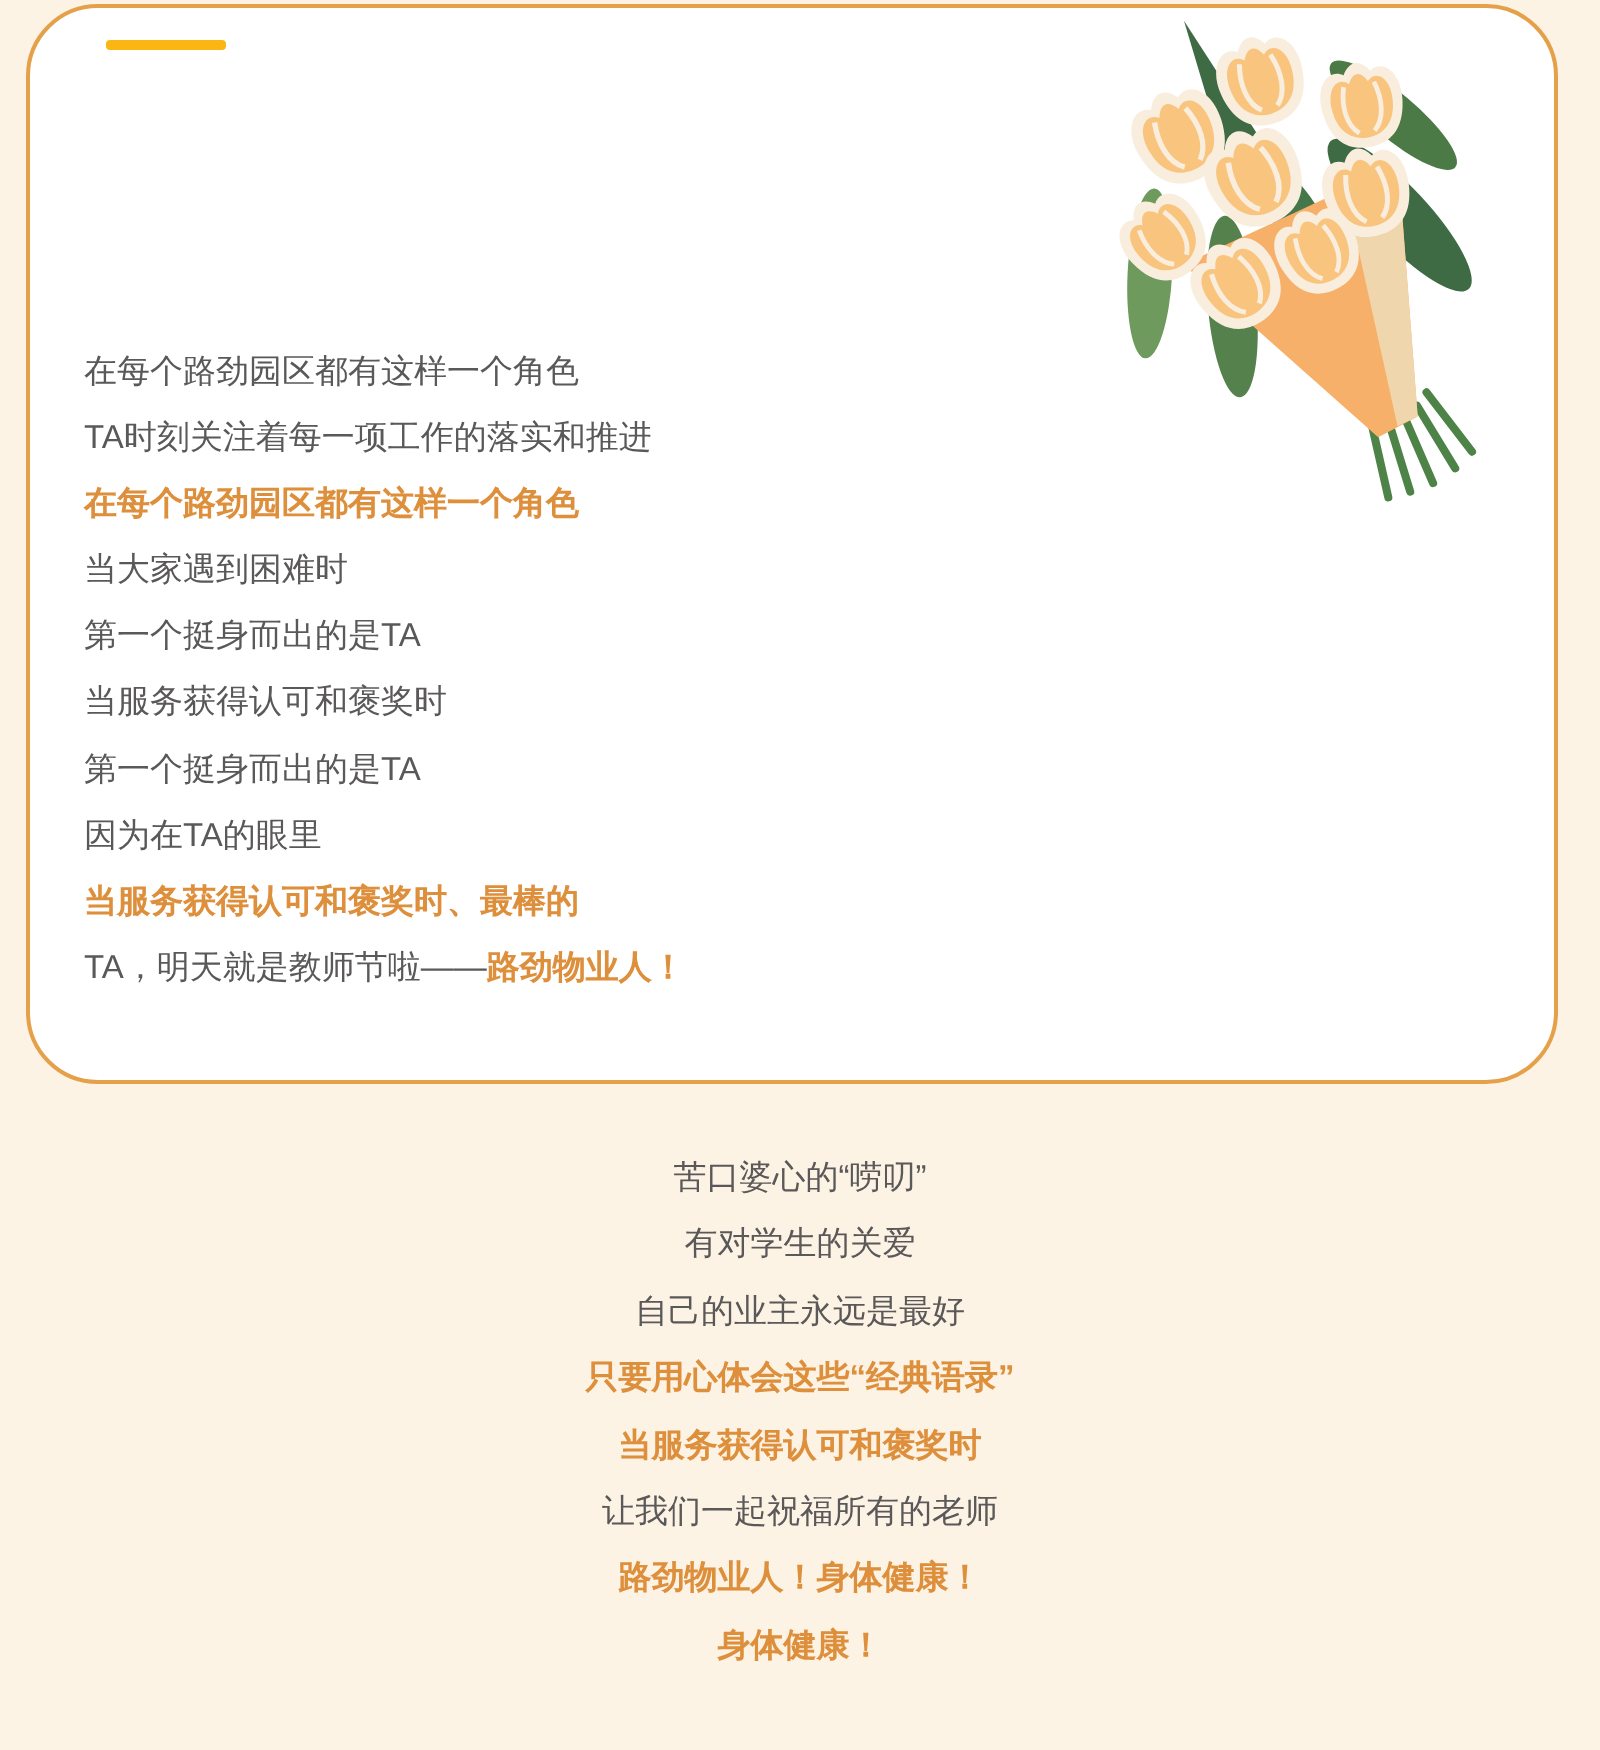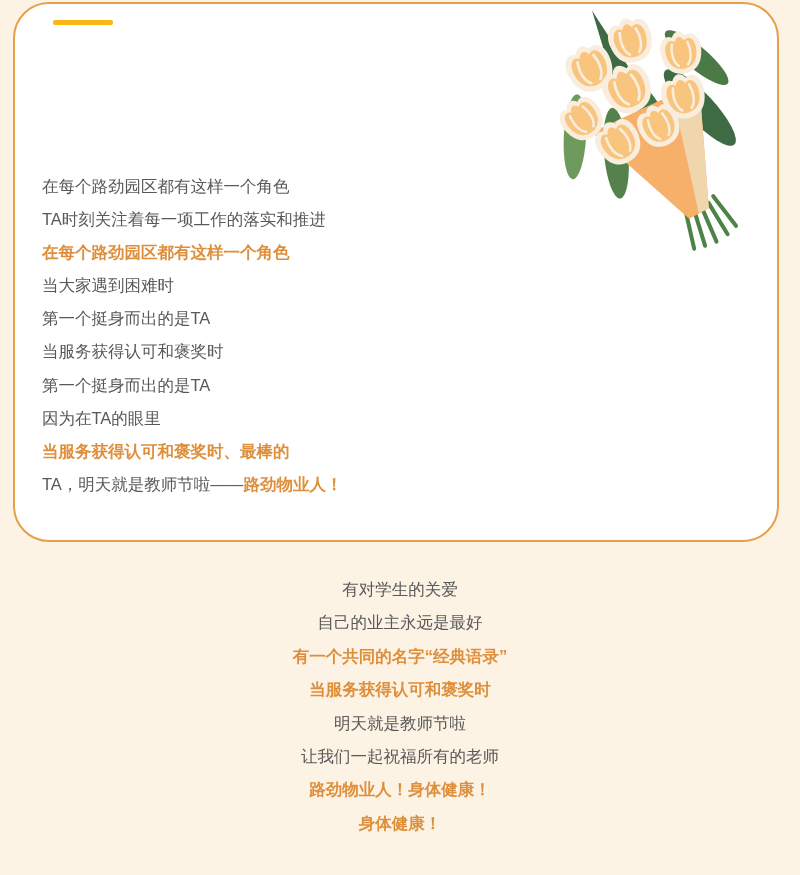--- a/index.html
+++ b/index.html
@@ -127,23 +127,23 @@
       <div class="t-line">第一个挺身而出的是TA</div>
       <div class="t-line">因为在TA的眼里</div>
       <div class="t-line hl">当服务获得认可和褒奖时、最棒的</div>
       <div class="t-line">
         <span>TA，明天就是教师节啦——</span><span class="hl-span">路劲物业人！</span>
       </div>
     </div>
   </div>
 
   <div class="footer-lines">
+    <div class="t-line">苦口婆心的“唠叨”</div>
     <div class="t-line">有对学生的关爱</div>
     <div class="t-line">自己的业主永远是最好</div>
-    <div class="t-line hl">有一个共同的名字“经典语录”</div>
+    <div class="t-line hl">只要用心体会这些“经典语录”</div>
     <div class="t-line hl">当服务获得认可和褒奖时</div>
-    <div class="t-line">明天就是教师节啦</div>
     <div class="t-line">让我们一起祝福所有的老师</div>
     <div class="t-line hl">路劲物业人！身体健康！</div>
     <div class="t-line hl">身体健康！</div>
   </div>
 
 </div>
 
 </body></html>

